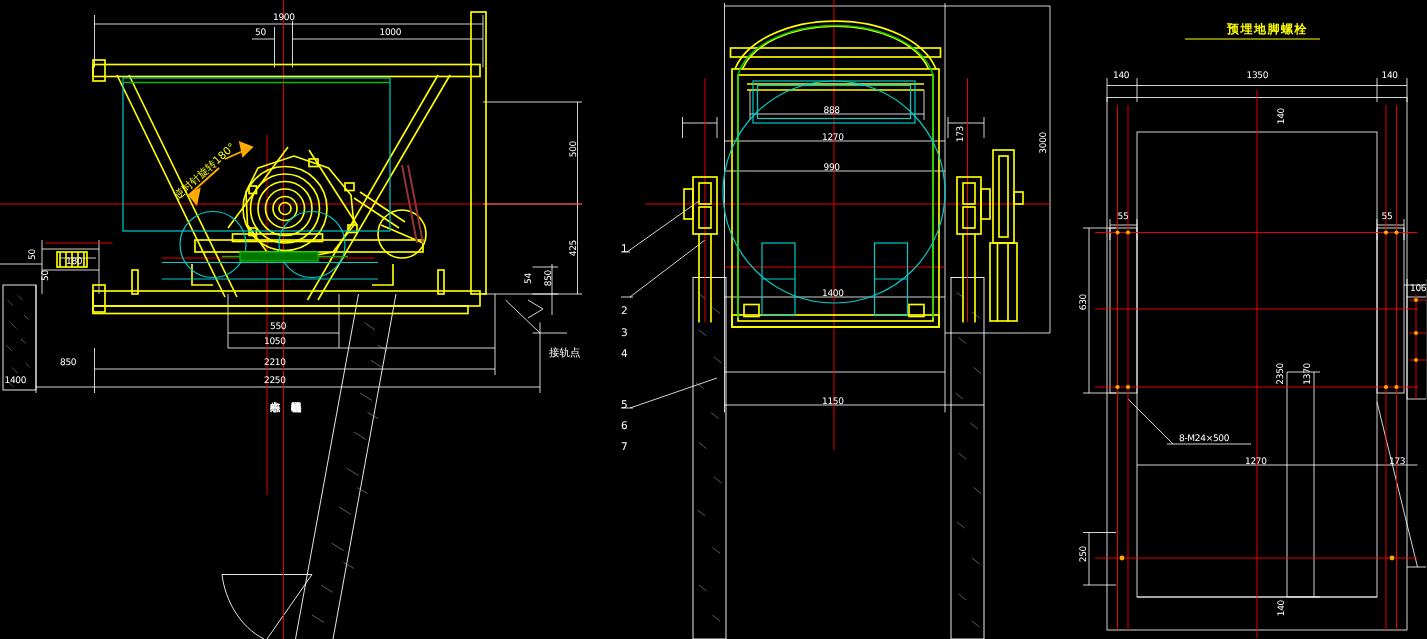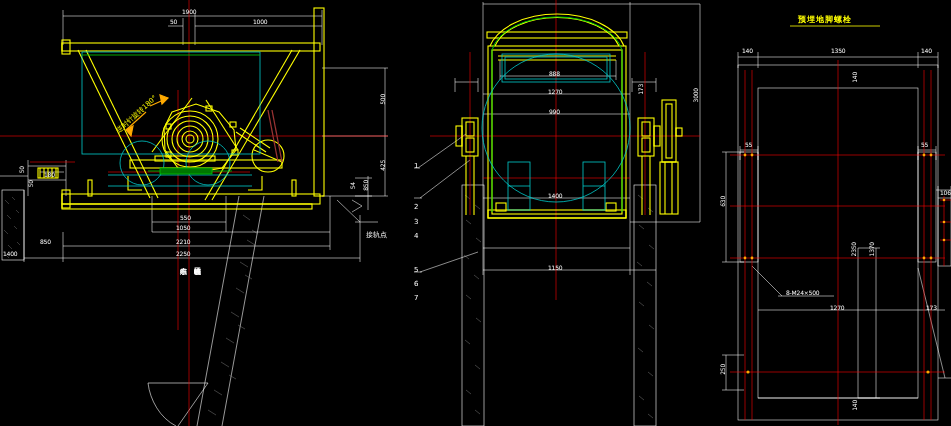--- a/index.html
+++ b/index.html
@@ -469,21 +469,21 @@
   <div class="lbl v" style="left:693px;top:88px;">3000</div>
 
   <div class="num" style="left:414px;top:162px;">1</div>
   <div class="num" style="left:414px;top:203px;">2</div>
   <div class="num" style="left:414px;top:218px;">3</div>
   <div class="num" style="left:414px;top:232px;">4</div>
   <div class="num" style="left:414px;top:266px;">5</div>
   <div class="num" style="left:414px;top:280px;">6</div>
   <div class="num" style="left:414px;top:294px;">7</div>
 
-  <div class="ttl" style="left:798px;top:14px;">预埋地脚螺栓</div>
+  <div class="ttl" style="left:818px;top:14px;">预埋地脚螺栓</div>
 
   <div class="lbl" style="left:742px;top:48px;">140</div>
   <div class="lbl" style="left:831px;top:48px;">1350</div>
   <div class="lbl" style="left:921px;top:48px;">140</div>
   <div class="lbl v" style="left:852px;top:72px;">140</div>
   <div class="lbl" style="left:745px;top:142px;">55</div>
   <div class="lbl" style="left:921px;top:142px;">55</div>
   <div class="lbl v" style="left:720px;top:196px;">630</div>
   <div class="lbl v" style="left:851px;top:242px;">2350</div>
   <div class="lbl v" style="left:869px;top:242px;">1370</div>

